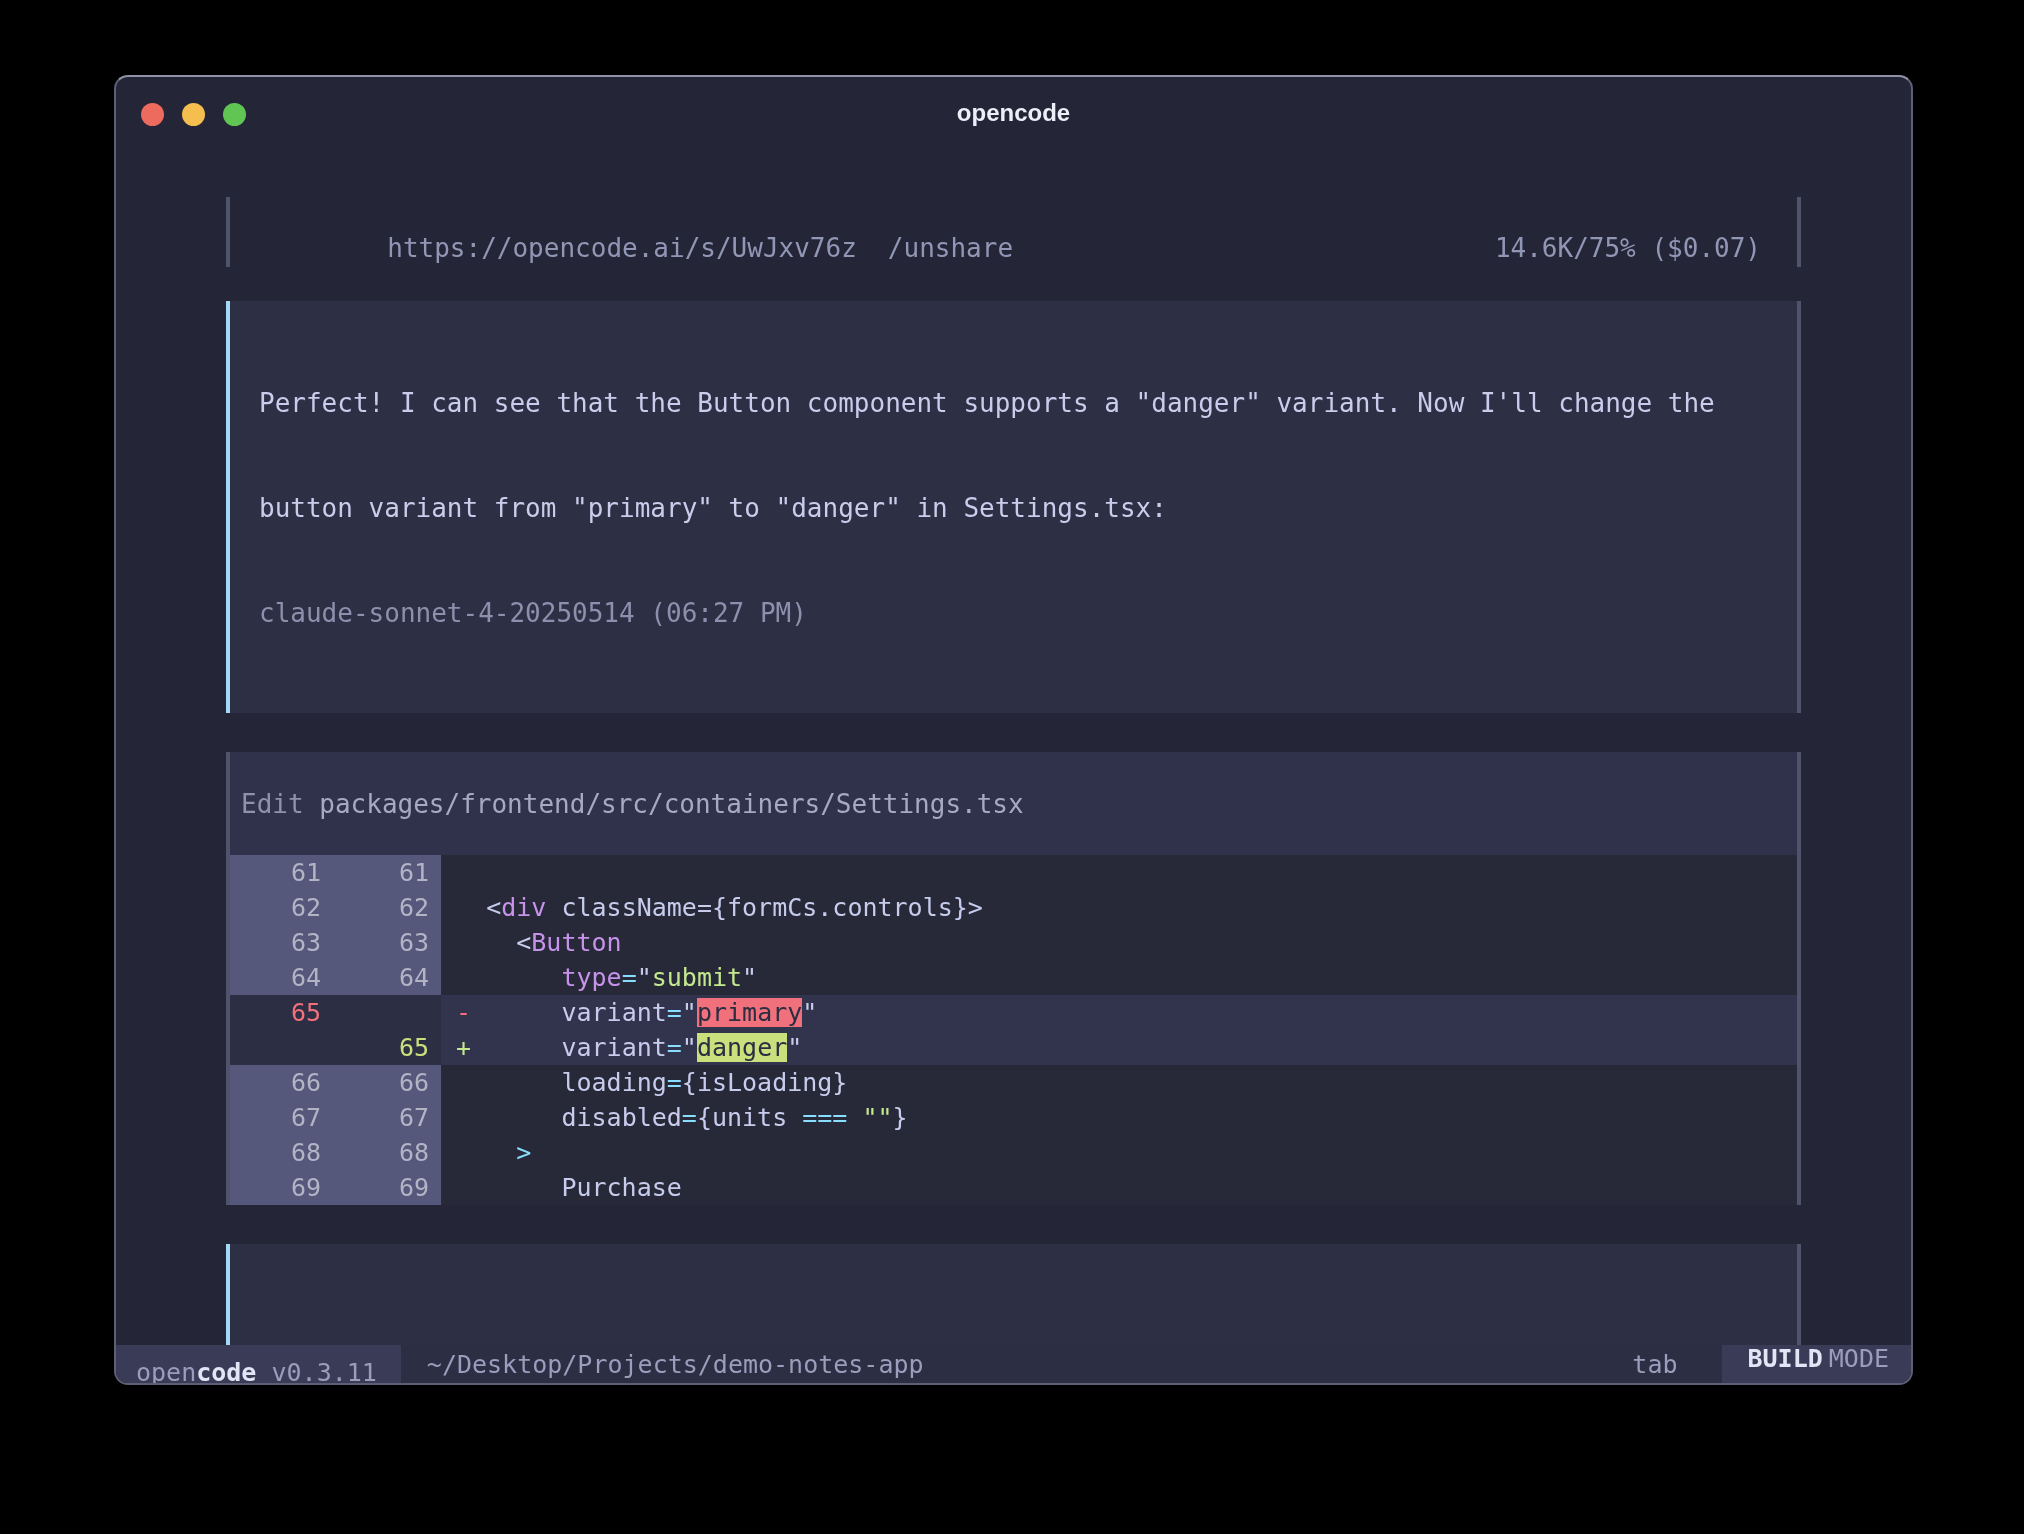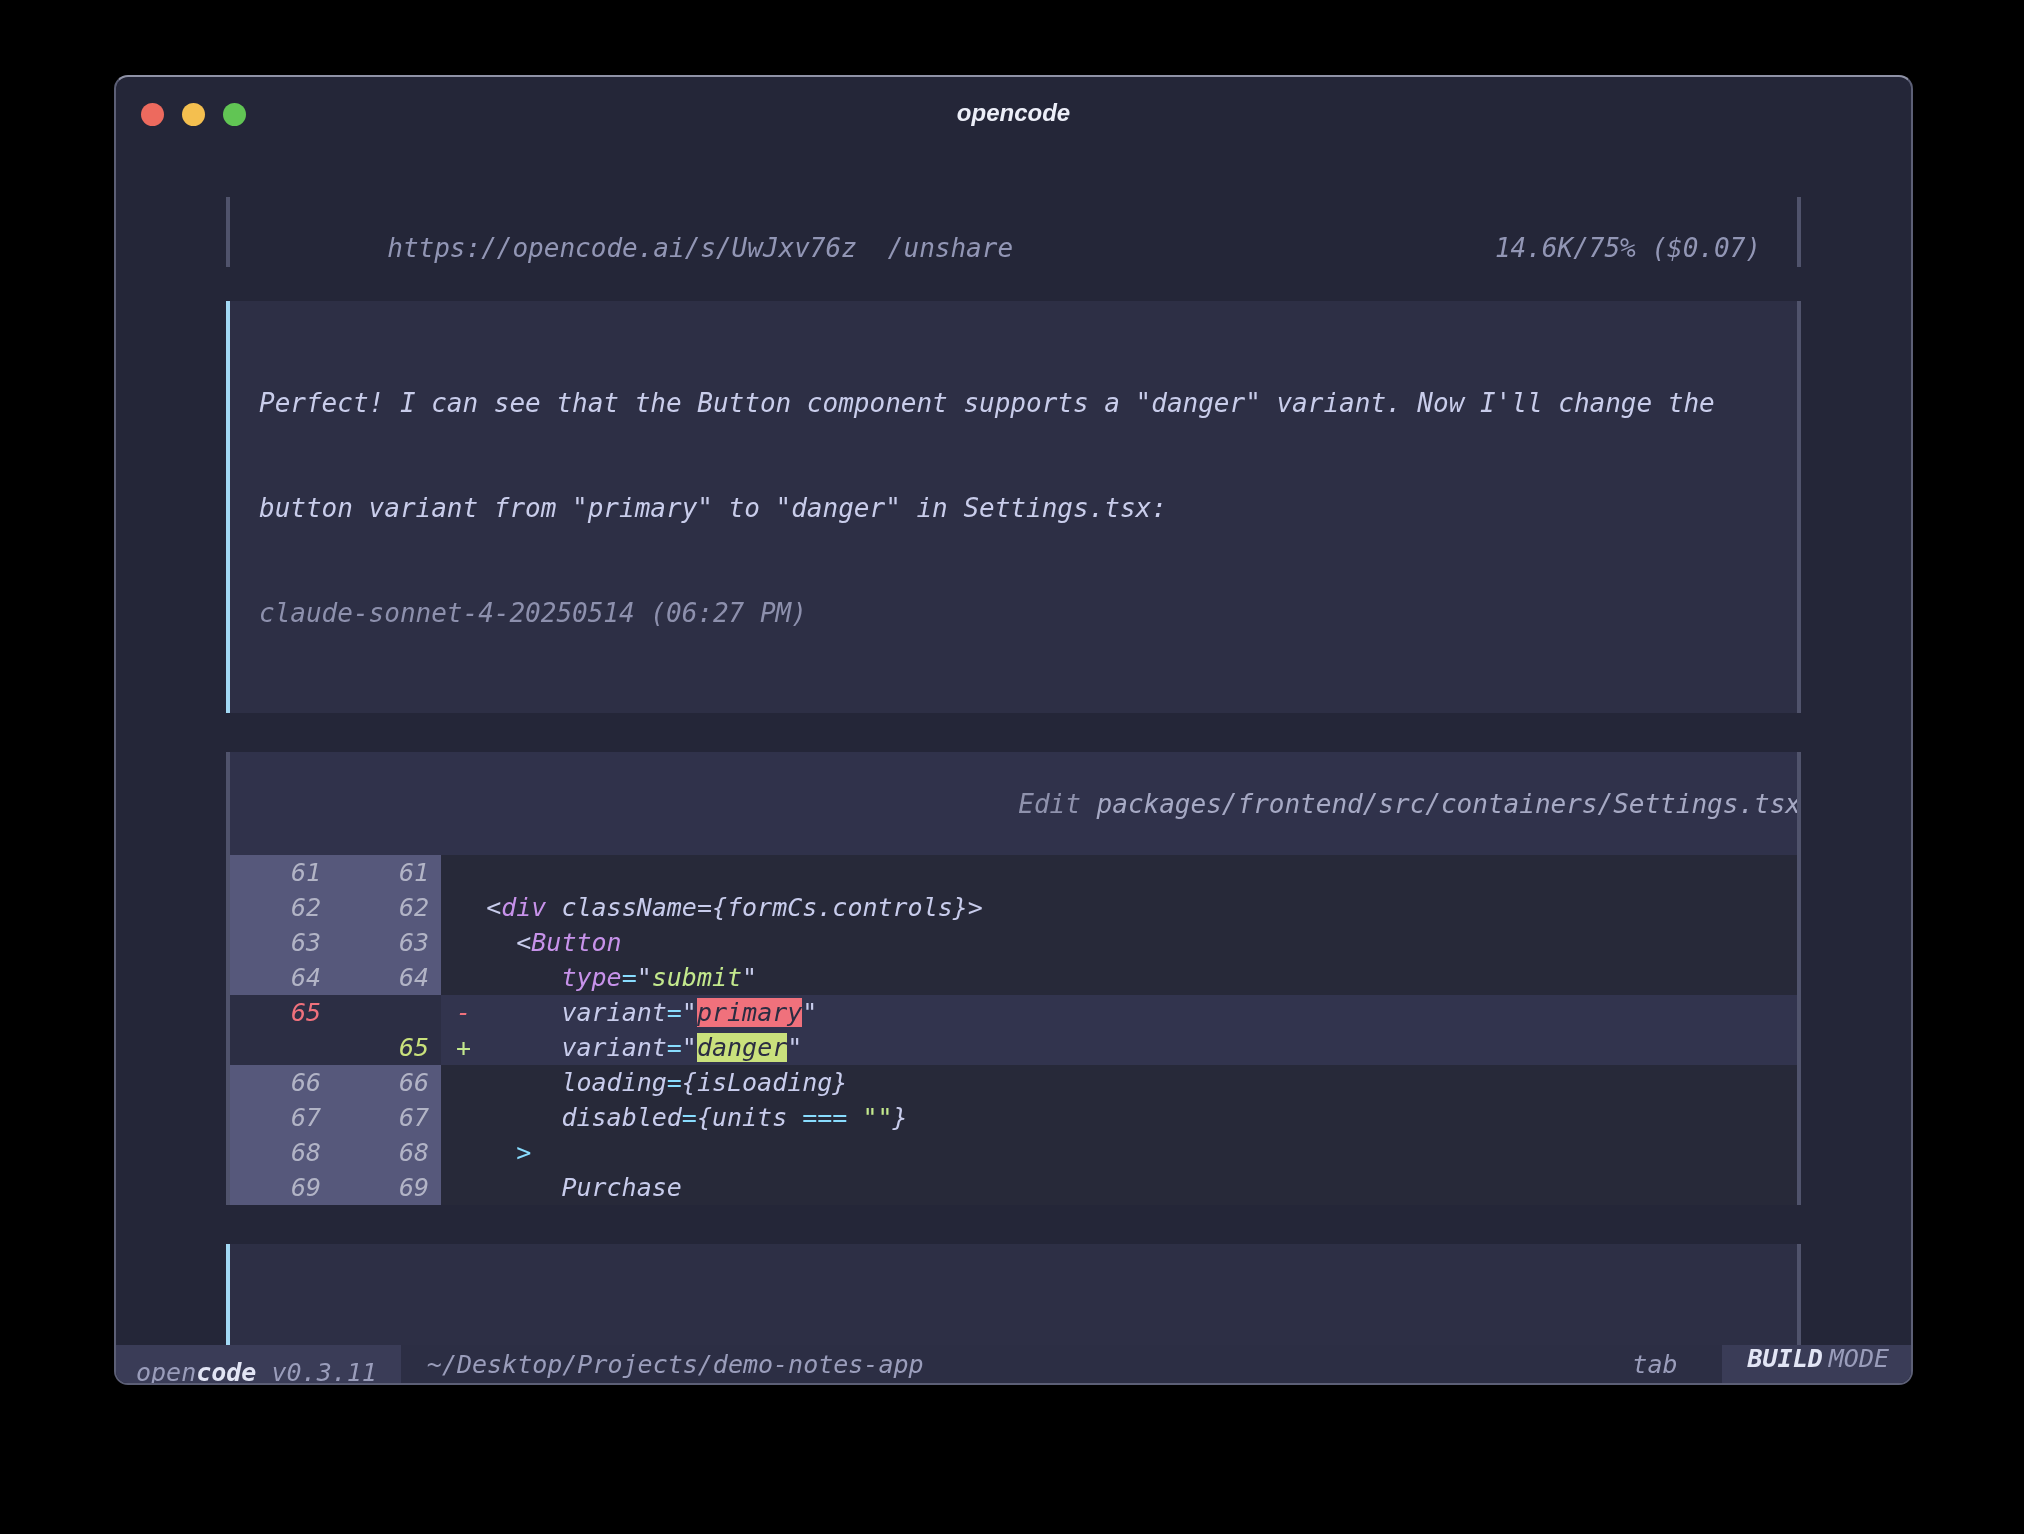--- a/index.html
+++ b/index.html
@@ -1,17 +1,17 @@
 <!DOCTYPE html>
 <html><head>
 <meta charset="utf-8">
 <style>
   html,body{margin:0;padding:0;background:#000;width:2024px;height:1534px;overflow:hidden;}
   *{box-sizing:border-box;}
-  .mono{font-family:"DejaVu Sans Mono",monospace;font-style:italic;}
+  .mono{font-family:"DejaVu Sans Mono",monospace;}
 
   .window{
     position:absolute;left:114px;top:75px;width:1799px;height:1310px;
     background:#242638;border:2px solid #5c5f76;border-top-color:#8f92a6;
     border-radius:14px;overflow:hidden;
   }
 
   
   .titlebar{position:relative;height:120px;}
   .lights{position:absolute;left:25px;top:100px;display:flex;gap:18px;top:26px;}
@@ -42,21 +42,21 @@
   .msg .vbar-l{background:#a3d9f5;}
   .msg .inner{padding:15px 20px 12px 33px;white-space:pre-wrap;}
   .msg.m2 .inner{padding:27px 20px 45px 33px;}
   .msg .meta{color:#8d90ad;}
 
   
   .diff{margin-top:39px;}
   .msg1{margin-top:34px;}
   .diff-header{
     background:#30324b;height:103px;display:flex;align-items:center;
-    font-size:26px;padding-left:15px;color:#a6a9c4;justify-content:flex-end;
+    font-size:26px;padding-left:15px;color:#a6a9c4;
   }
   .diff-header .edit-label{color:#8f92ad;white-space:pre;}
   .diff-body{background:#272939;}
   .drow{display:flex;height:35px;font-size:25px;line-height:35px;}
   .gut{width:107px;text-align:right;padding-right:12px;color:#b2b4c6;background:#56587b;flex:none;}
   .gut.g2{width:108px;}
   .drow.del .gut,.drow.add .gut{background:#2c2e44;}
   .drow.del{background:#32344e;}
   .drow.add{background:#32344e;}
   .drow.del .gut.g1{color:#f0717c;}

